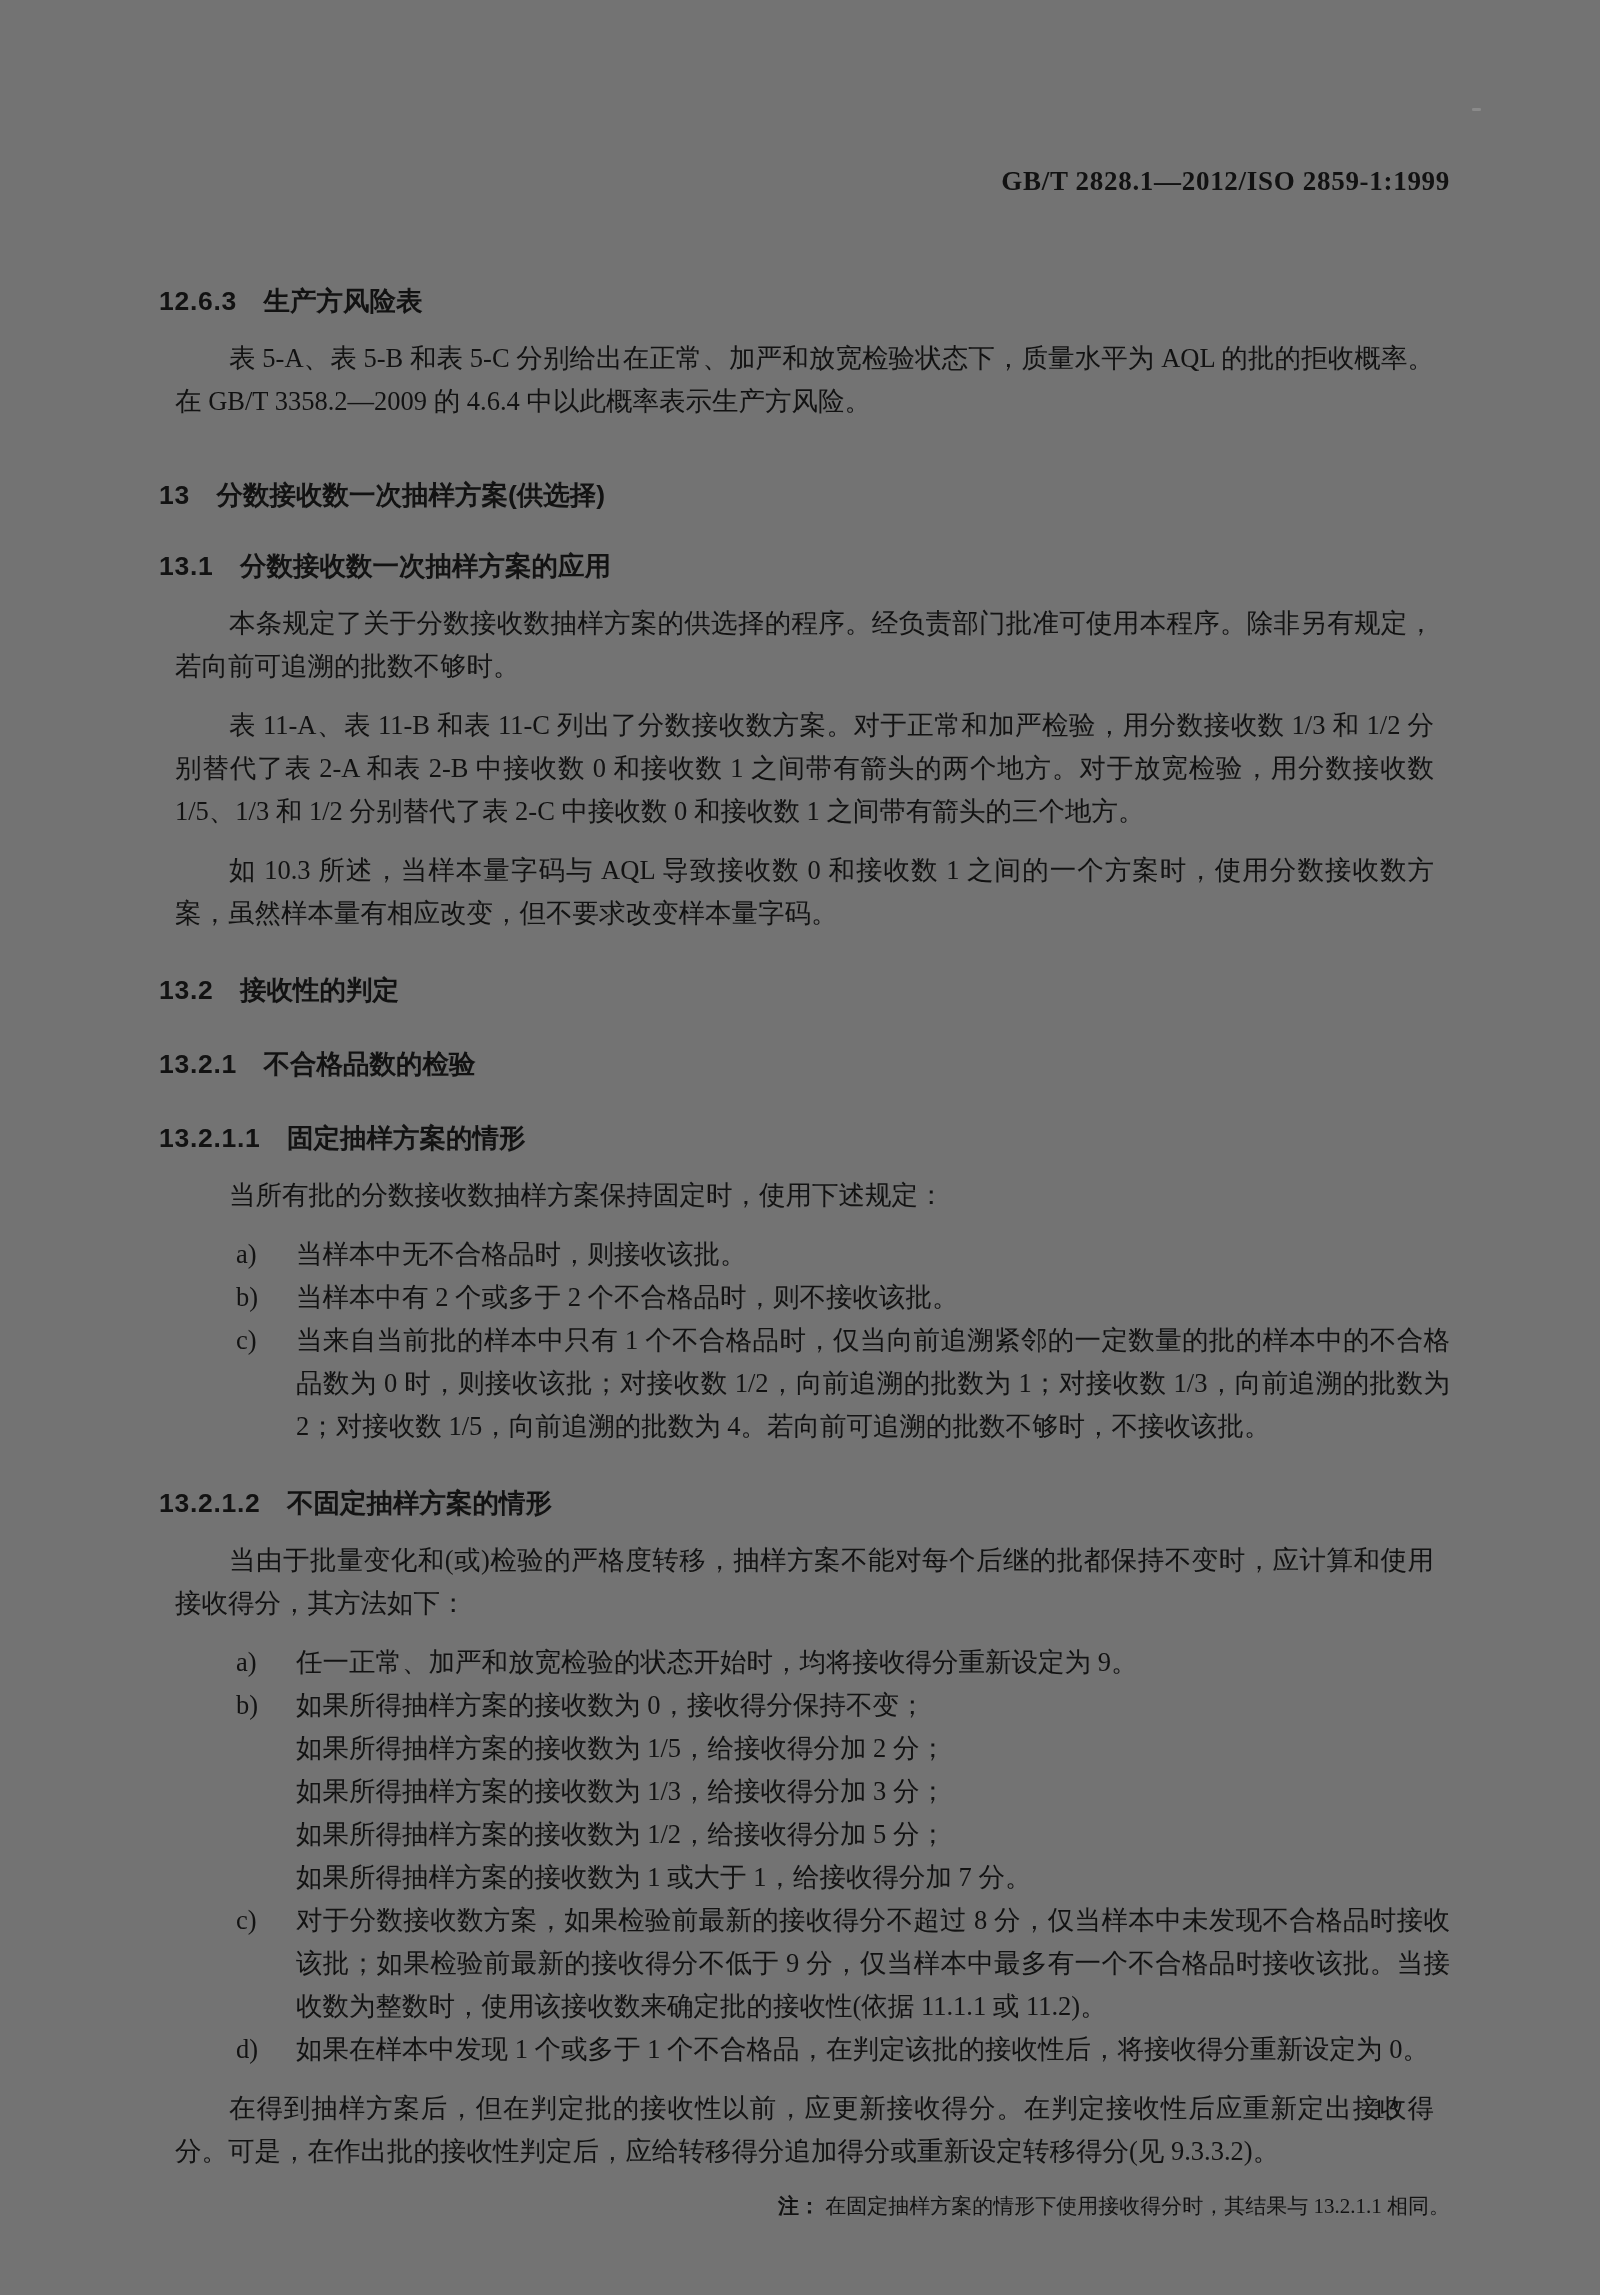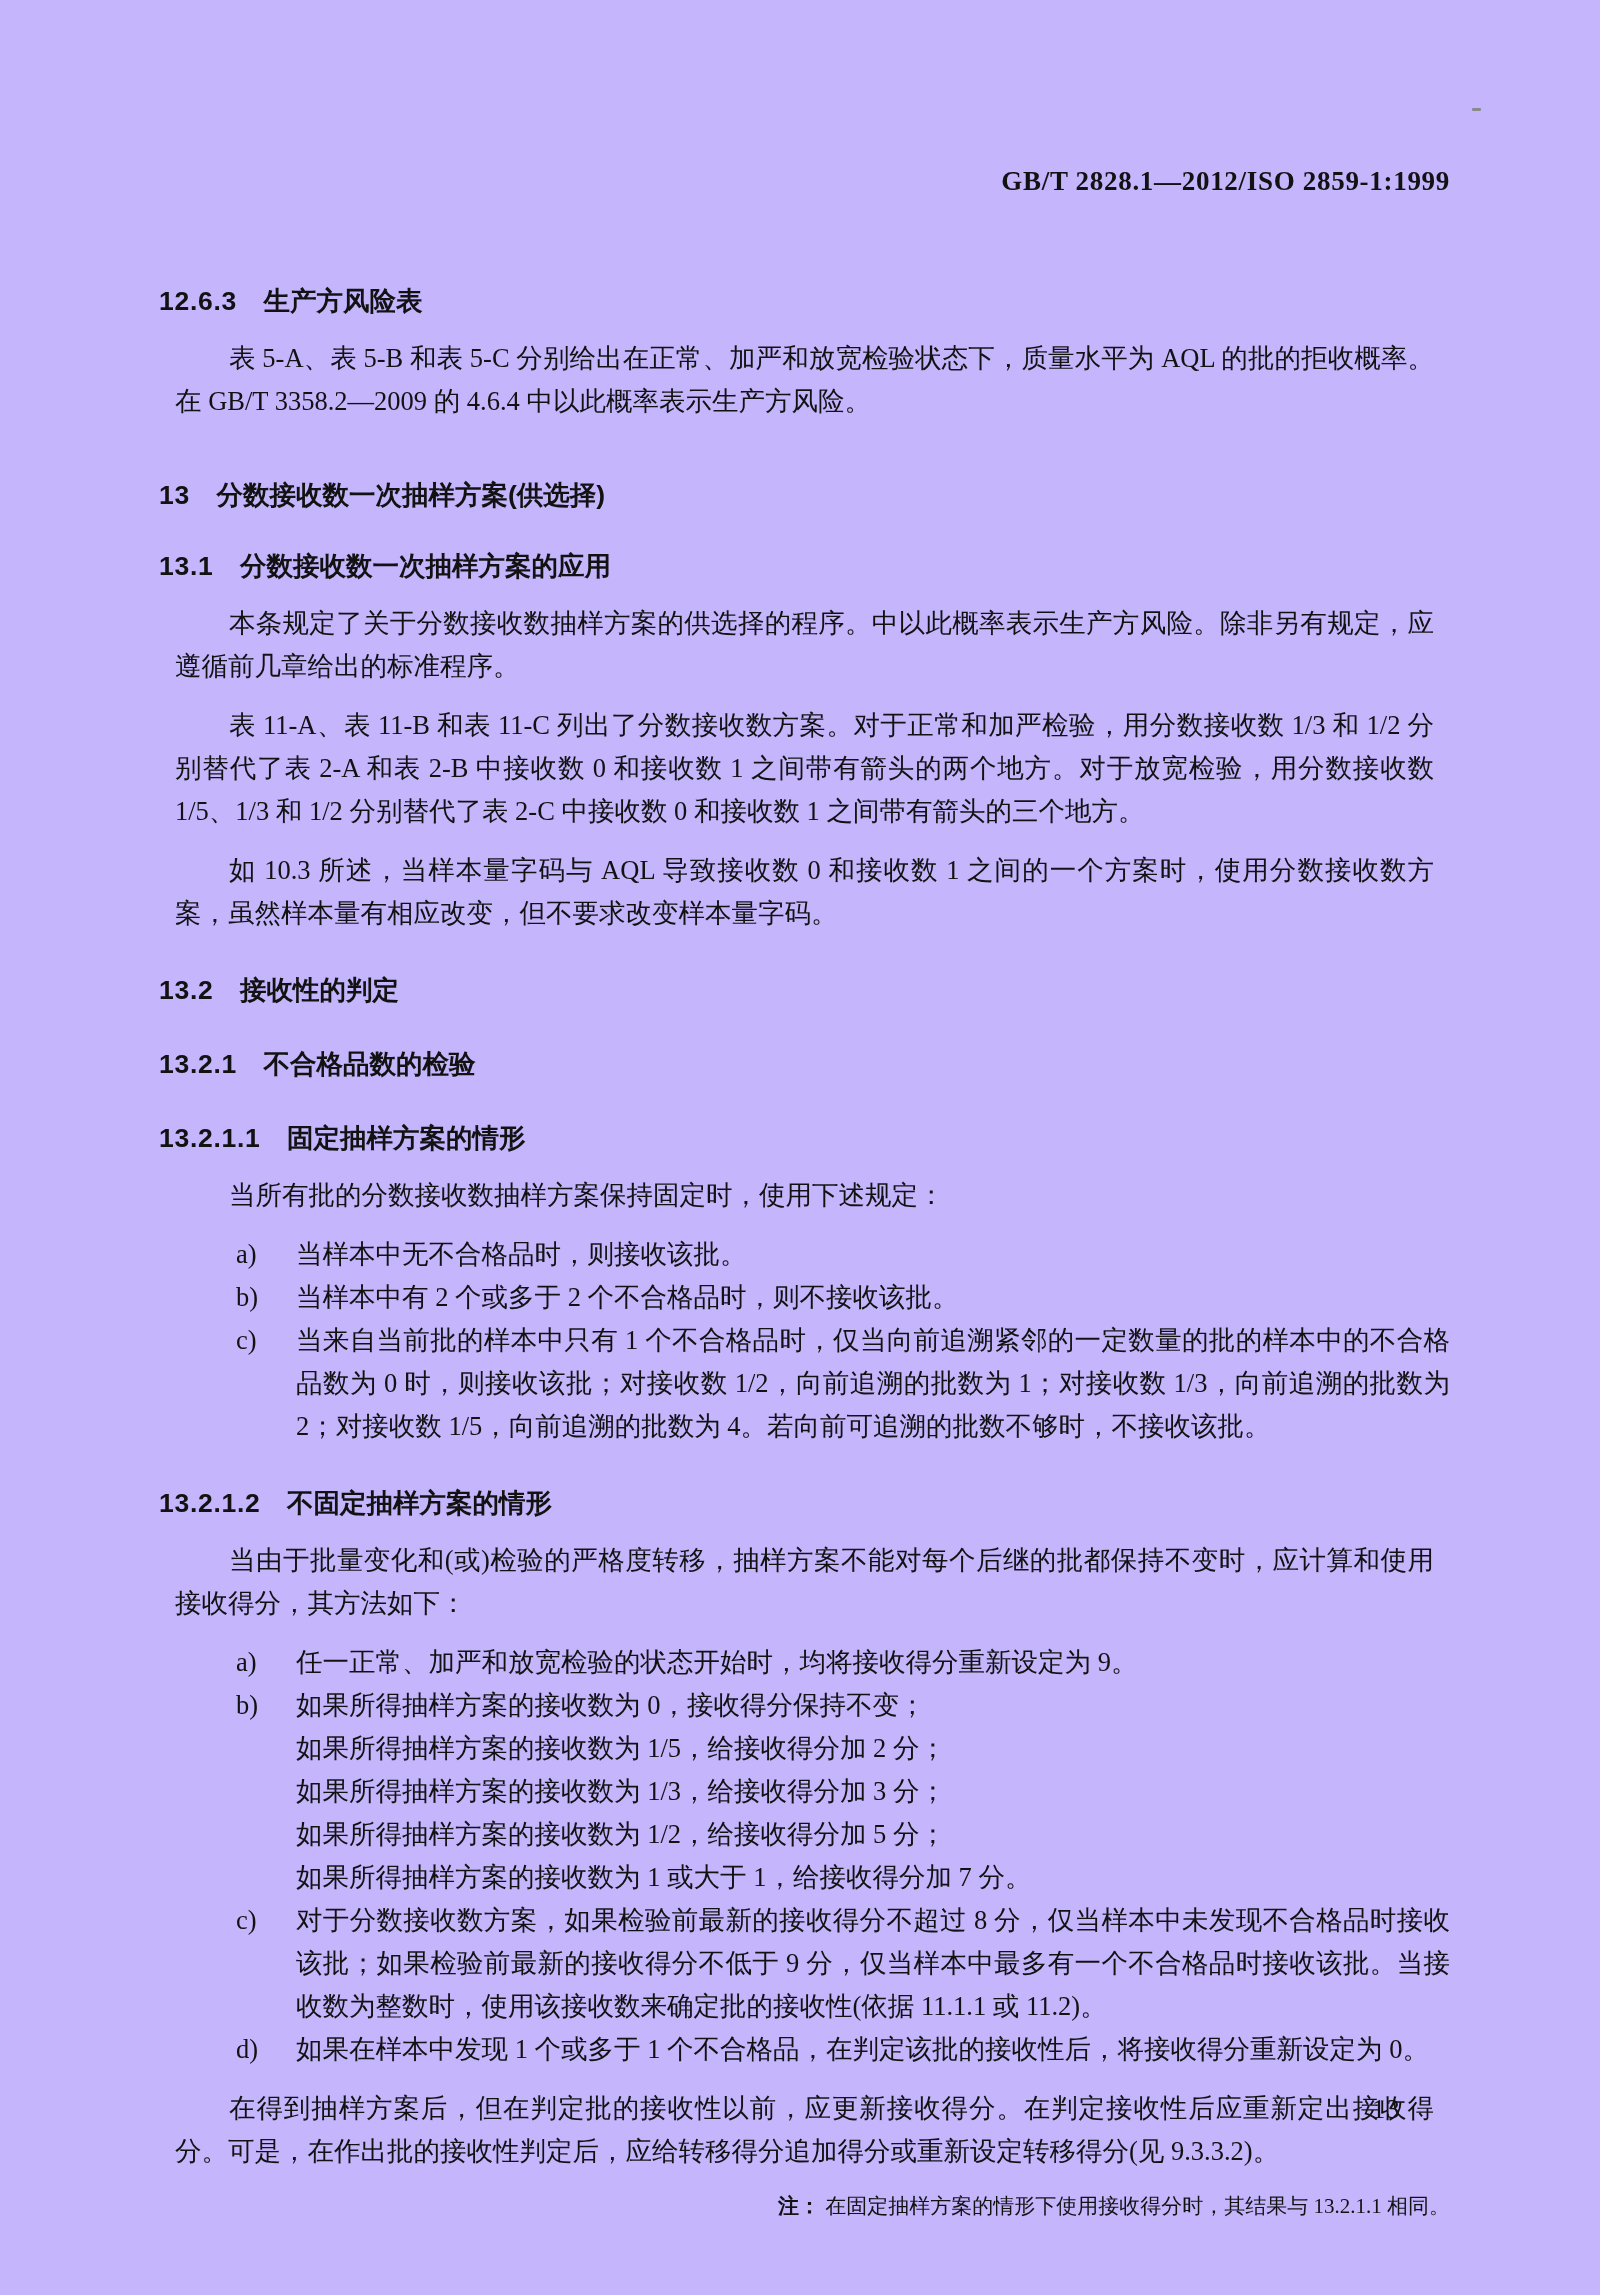--- a/index.html
+++ b/index.html
@@ -1,19 +1,19 @@
 <!DOCTYPE html>
 <html lang="zh" style="font-size:10.6px"><head>
 <meta charset="utf-8">
 <style>
   html,body{margin:0;padding:0;background:#e8e8e8;}
   .page{
     position:relative;
     width:1600px;height:2295px;
-    background:#c4b5fd;
+    background:#737373;
     box-sizing:border-box;
     padding:167px 150px 0 159px;
     font-family:"Liberation Serif","DejaVu Serif",serif;
     color:#121212;
     overflow:hidden;
   }
   .doc-header{
     text-align:right;
     font-size:27px;
     font-weight:700;
@@ -95,21 +95,21 @@
   <p class="body">表 5-A、表 5-B 和表 5-C 分别给出在正常、加严和放宽检验状态下，质量水平为 AQL 的批的拒收概率。在 GB/T 3358.2—2009 的 4.6.4 中以此概率表示生产方风险。</p>
 
   <h2 class="h h1big">
     <span class="hnum">13</span><span class="htitle">分数接收数一次抽样方案(供选择)</span>
   </h2>
 
   <h3 class="h afterh1">
     <span class="hnum">13.1</span><span class="htitle">分数接收数一次抽样方案的应用</span>
   </h3>
 
-  <p class="body">本条规定了关于分数接收数抽样方案的供选择的程序。中以此概率表示生产方风险。除非另有规定，应遵循前几章给出的标准程序。</p>
+  <p class="body">本条规定了关于分数接收数抽样方案的供选择的程序。经负责部门批准可使用本程序。除非另有规定，若向前可追溯的批数不够时。</p>
   <p class="body">表 11-A、表 11-B 和表 11-C 列出了分数接收数方案。对于正常和加严检验，用分数接收数 1/3 和 1/2 分别替代了表 2-A 和表 2-B 中接收数 0 和接收数 1 之间带有箭头的两个地方。对于放宽检验，用分数接收数 1/5、1/3 和 1/2 分别替代了表 2-C 中接收数 0 和接收数 1 之间带有箭头的三个地方。</p>
   <p class="body">如 10.3 所述，当样本量字码与 AQL 导致接收数 0 和接收数 1 之间的一个方案时，使用分数接收数方案，虽然样本量有相应改变，但不要求改变样本量字码。</p>
 
   <h3 class="h">
     <span class="hnum">13.2</span><span class="htitle">接收性的判定</span>
   </h3>
 
   <h3 class="h">
     <span class="hnum">13.2.1</span><span class="htitle">不合格品数的检验</span>
   </h3>

